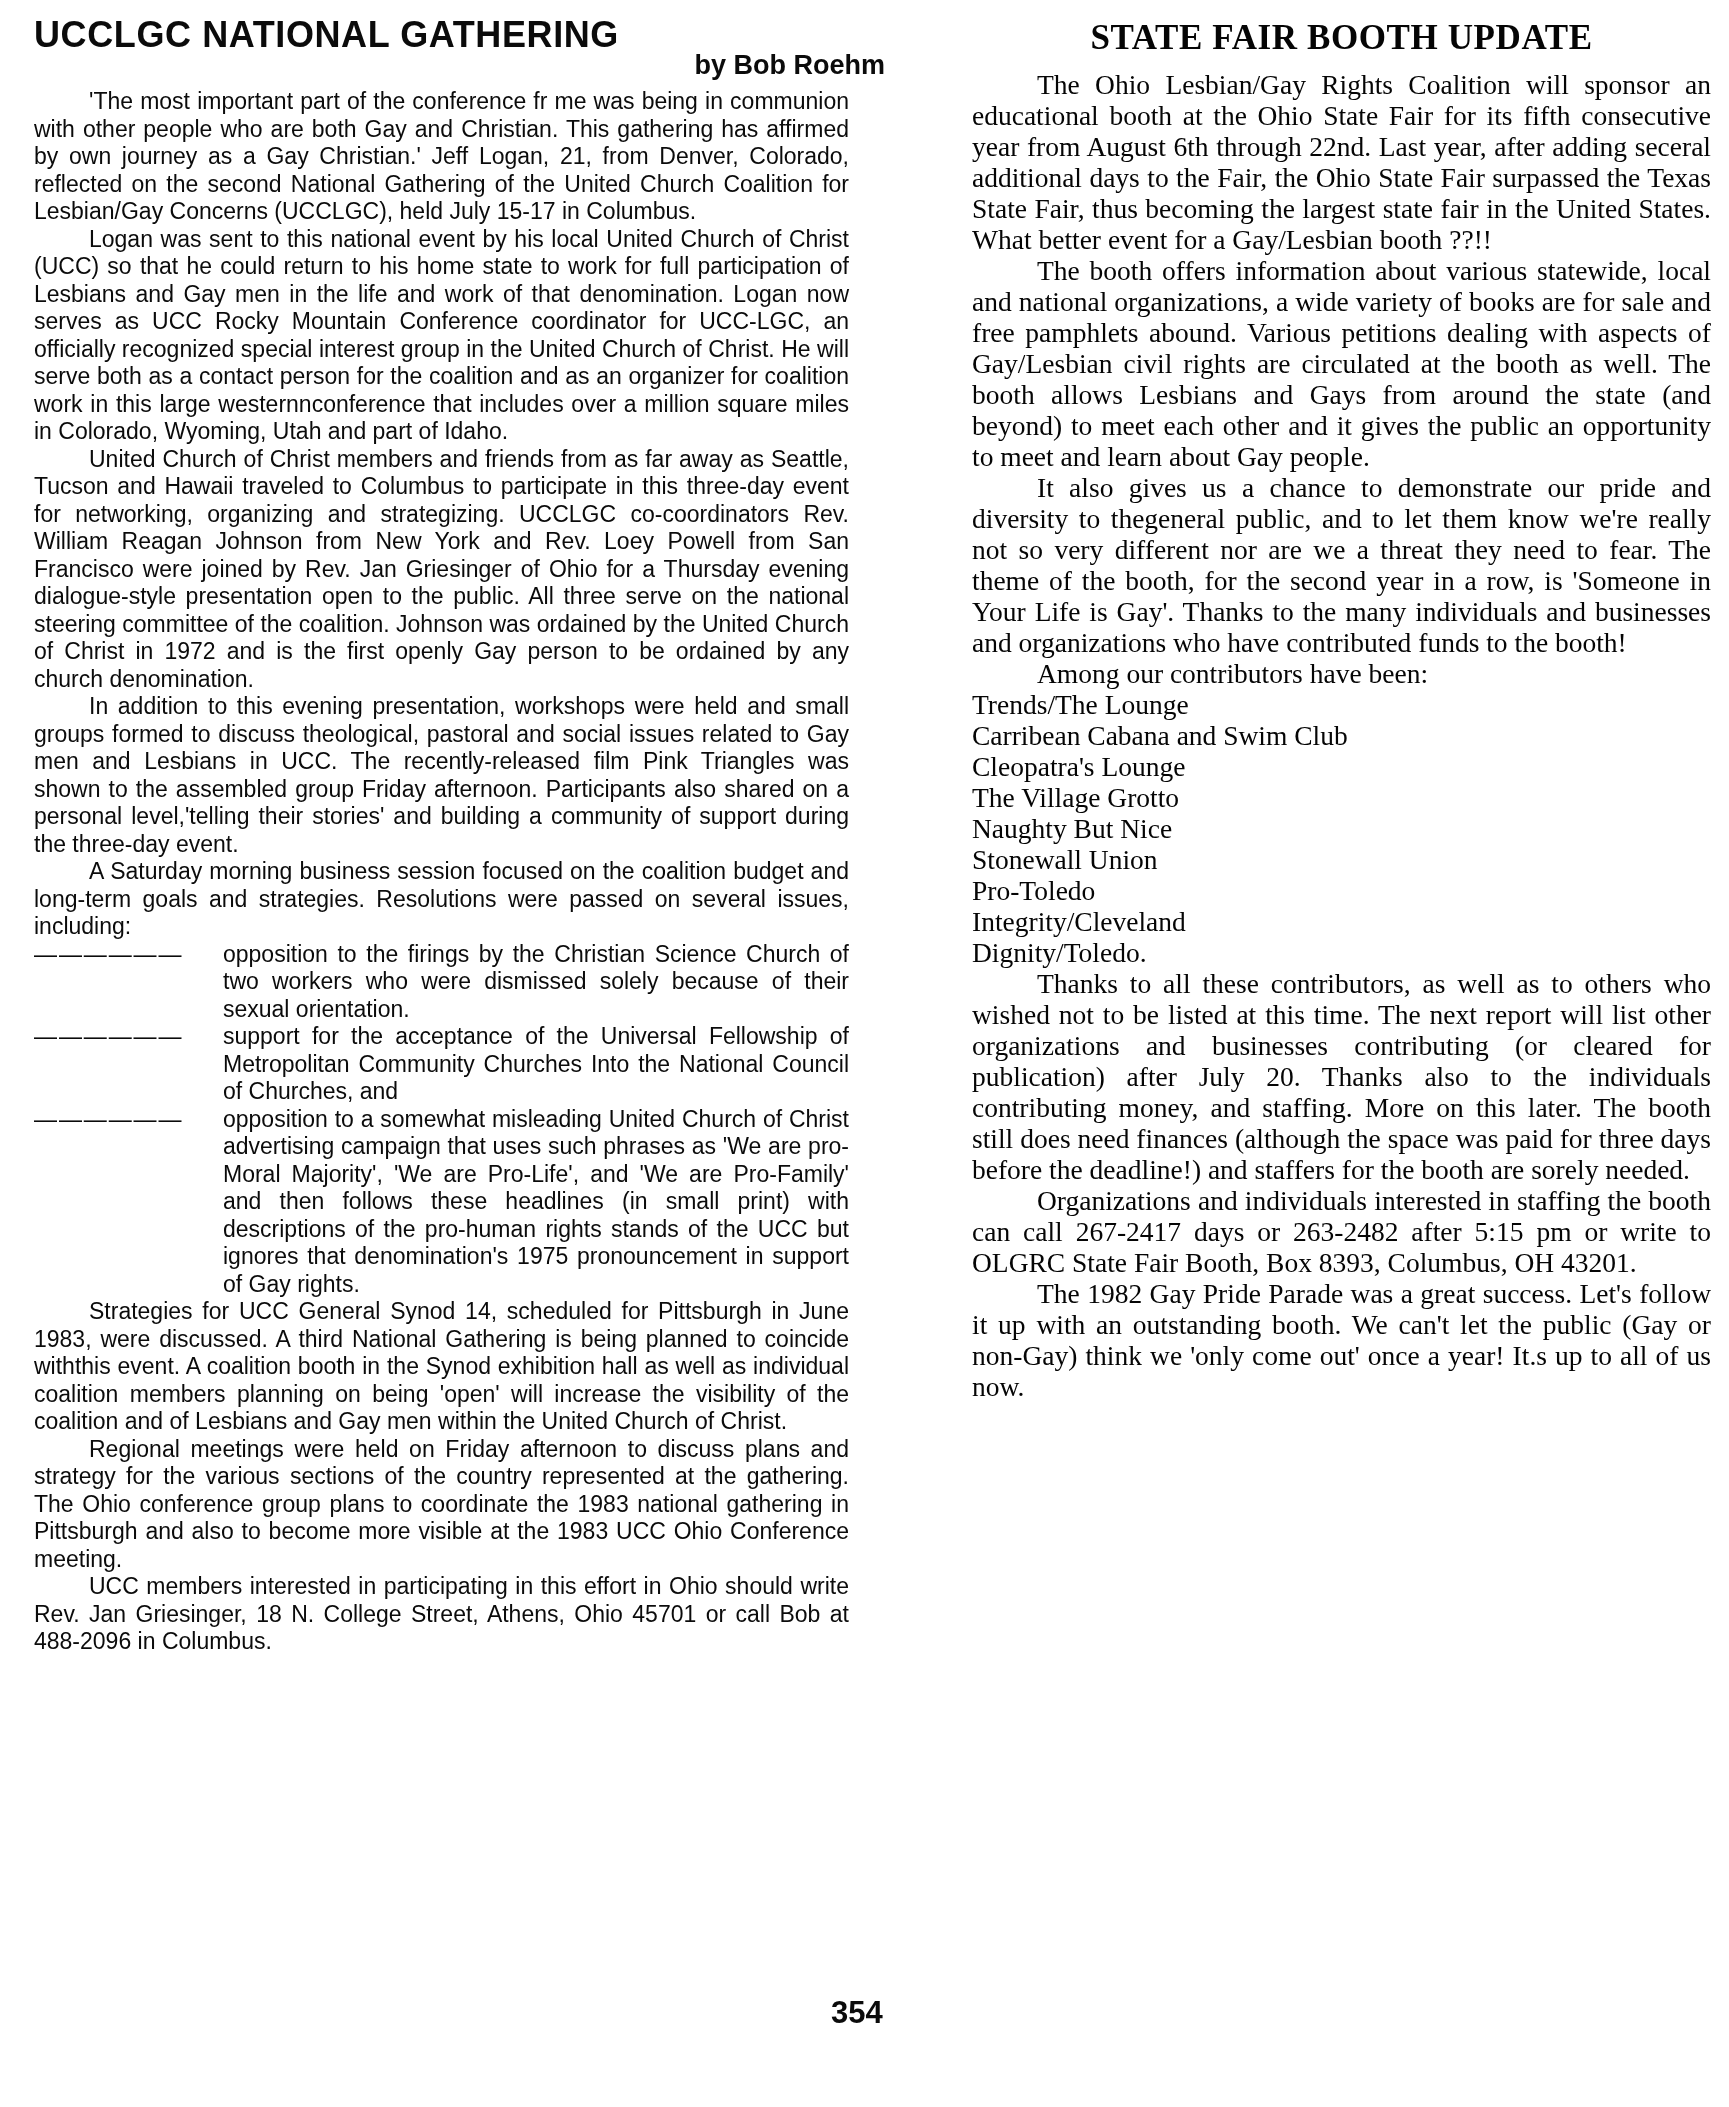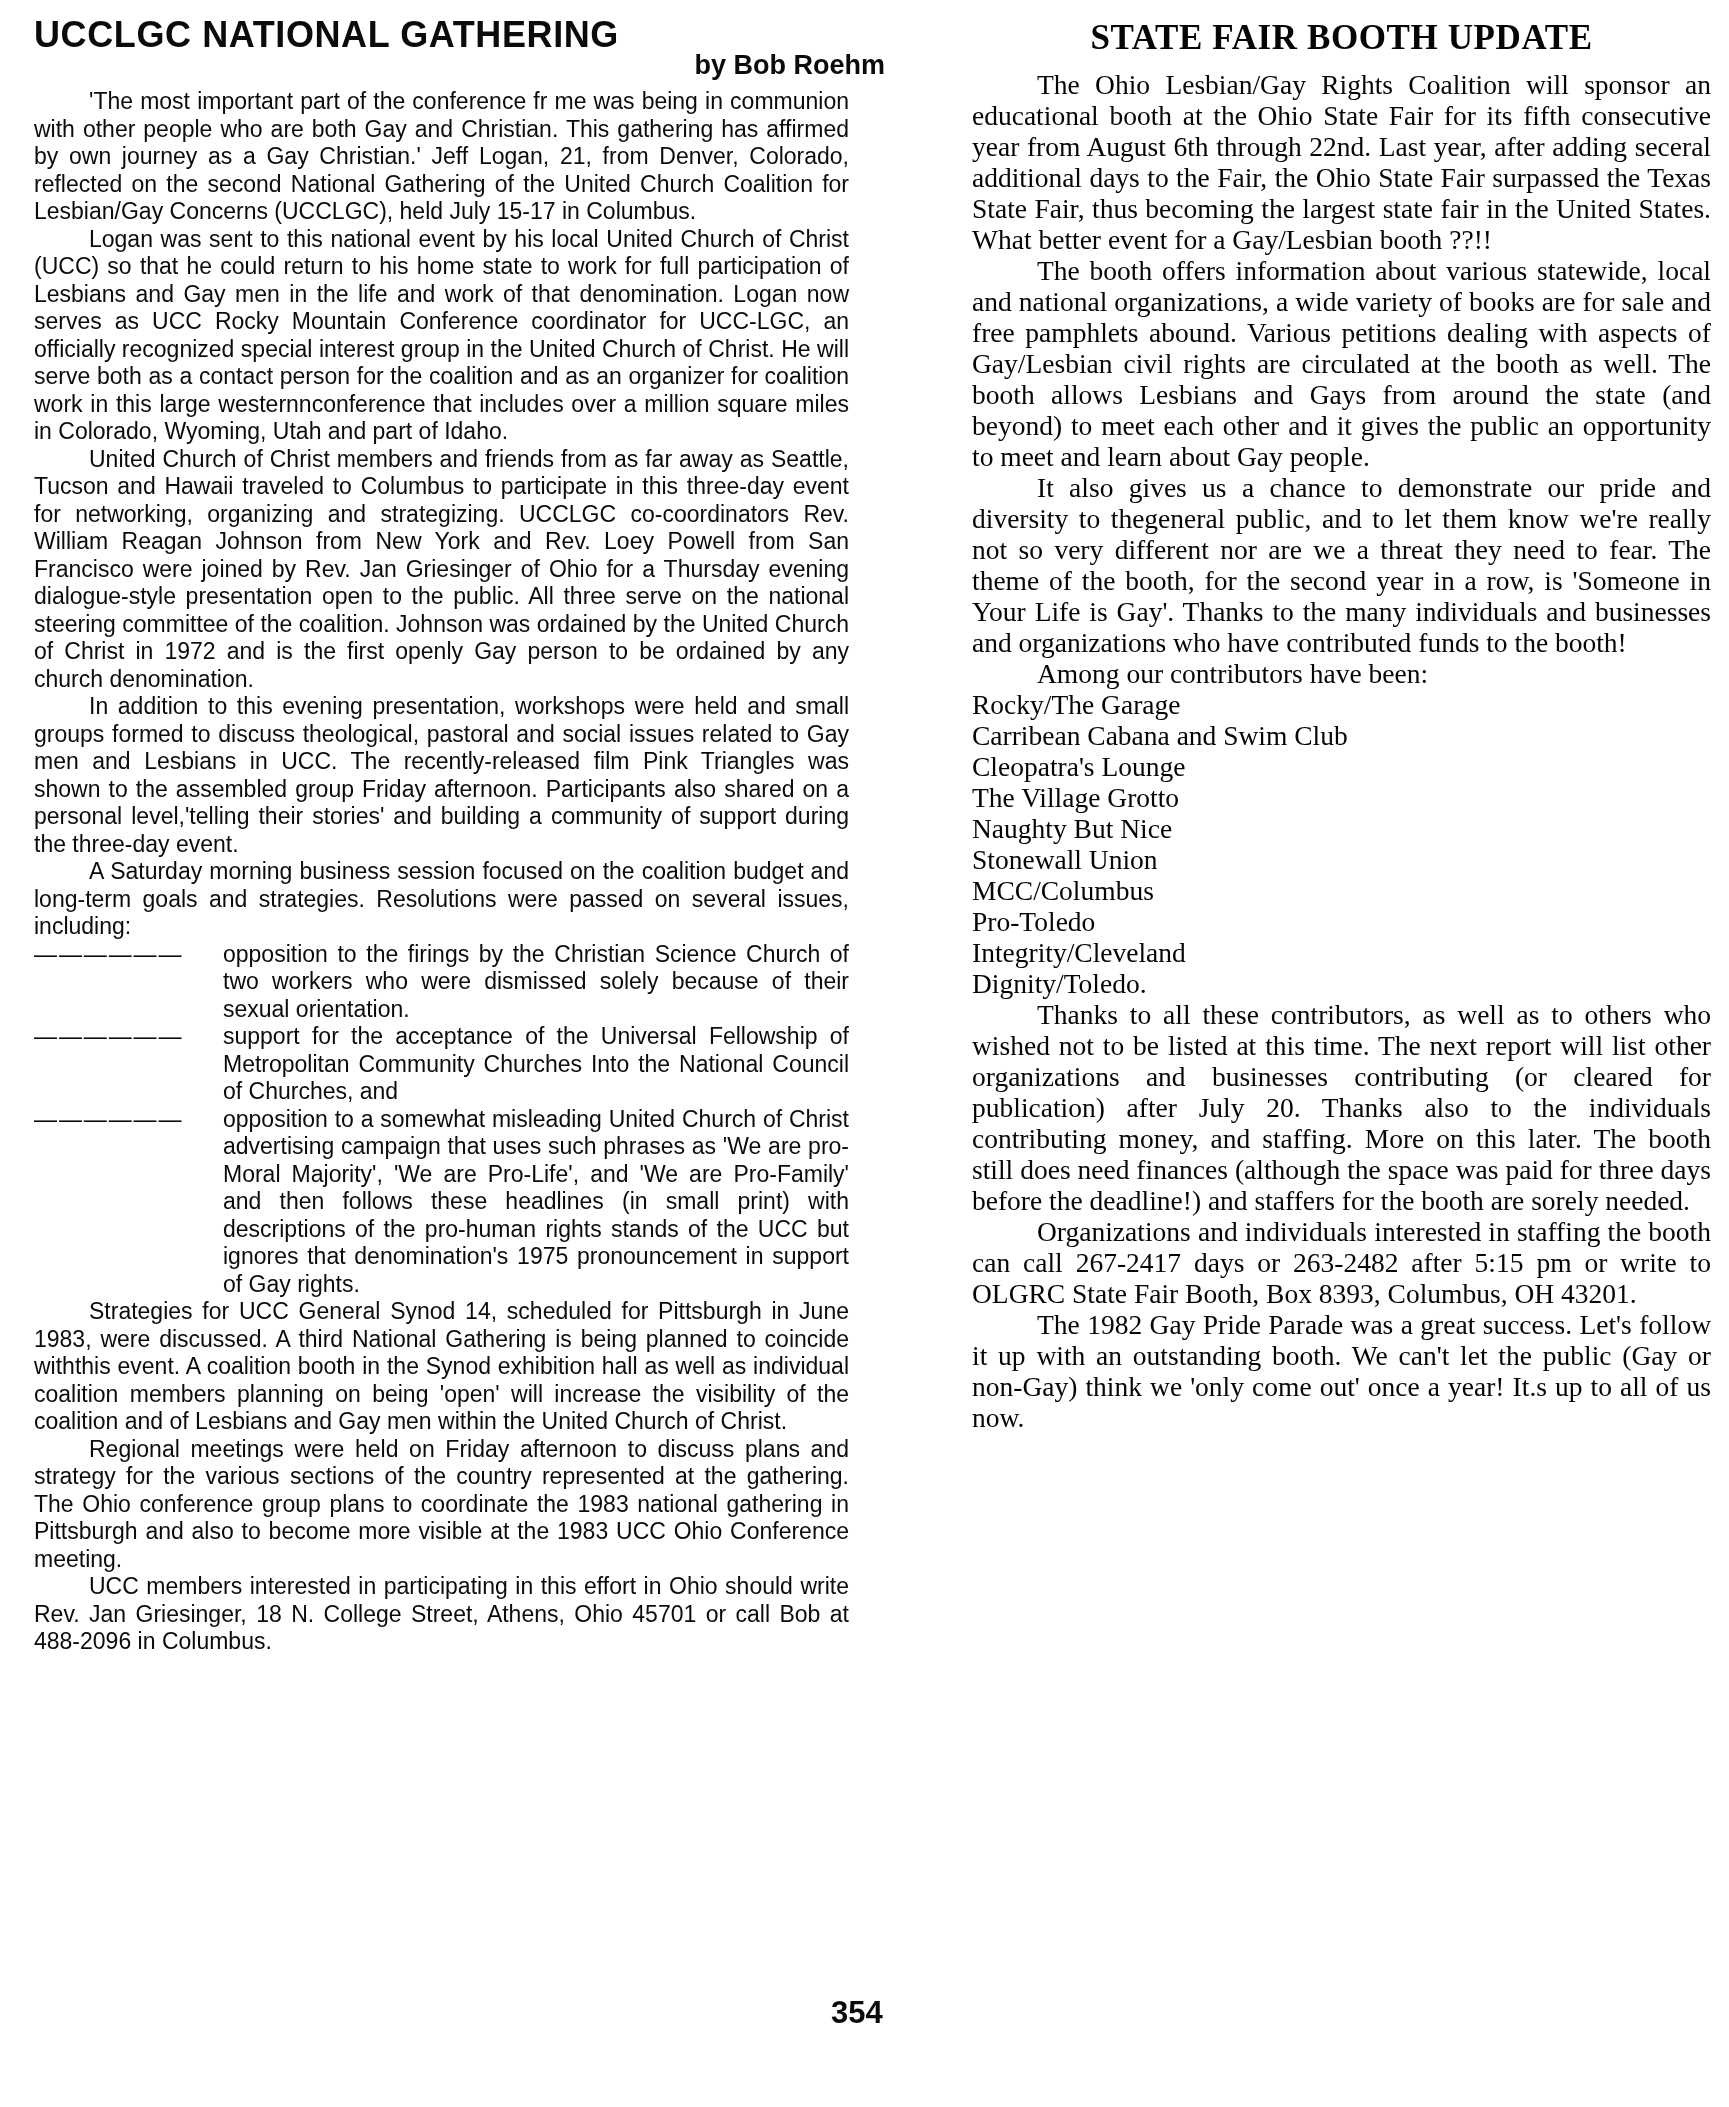--- a/index.html
+++ b/index.html
@@ -95,27 +95,26 @@
 </div>
 
 <div class="right-col">
   <div class="right-title">STATE FAIR BOOTH UPDATE</div>
   <p>The Ohio Lesbian/Gay Rights Coalition will sponsor an educational booth at the Ohio State Fair for its fifth consecutive year from August 6th through 22nd. Last year, after adding seceral additional days to the Fair, the Ohio State Fair surpassed the Texas State Fair, thus becoming the largest state fair in the United States. What better event for a Gay/Lesbian booth ??!!</p>
   <p>The booth offers information about various statewide, local and national organizations, a wide variety of books are for sale and free pamphlets abound. Various petitions dealing with aspects of Gay/Lesbian civil rights are circulated at the booth as well. The booth allows Lesbians and Gays from around the state (and beyond) to meet each other and it gives the public an opportunity to meet and learn about Gay people.</p>
   <p>It also gives us a chance to demonstrate our pride and diversity to thegeneral public, and to let them know we're really not so very different nor are we a threat they need to fear. The theme of the booth, for the second year in a row, is 'Someone in Your Life is Gay'. Thanks to the many individuals and businesses and organizations who have contributed funds to the booth!</p>
   <p>Among our contributors have been:</p>
 
   <div>
-    <div class="contrib-line">Rocky/The Garage</div>
+    <div class="contrib-line">Trends/The Lounge</div>
     <div class="contrib-line">Carribean Cabana and Swim Club</div>
     <div class="contrib-line">Cleopatra's Lounge</div>
     <div class="contrib-line">The Village Grotto</div>
     <div class="contrib-line">Naughty But Nice</div>
     <div class="contrib-line">Stonewall Union</div>
-    <div class="contrib-line">MCC/Columbus</div>
     <div class="contrib-line">Pro-Toledo</div>
     <div class="contrib-line">Integrity/Cleveland</div>
     <div class="contrib-line">Dignity/Toledo.</div>
   </div>
 
   <p>Thanks to all these contributors, as well as to others who wished not to be listed at this time. The next report will list other organizations and businesses contributing (or cleared for publication) after July 20. Thanks also to the individuals contributing money, and staffing. More on this later. The booth still does need finances (although the space was paid for three days before the deadline!) and staffers for the booth are sorely needed.</p>
   <p>Organizations and individuals interested in staffing the booth can call 267-2417 days or 263-2482 after 5:15 pm or write to OLGRC State Fair Booth, Box 8393, Columbus, OH 43201.</p>
   <p>The 1982 Gay Pride Parade was a great success. Let's follow it up with an outstanding booth. We can't let the public (Gay or non-Gay) think we 'only come out' once a year! It.s up to all of us now.</p>
 </div>
 

